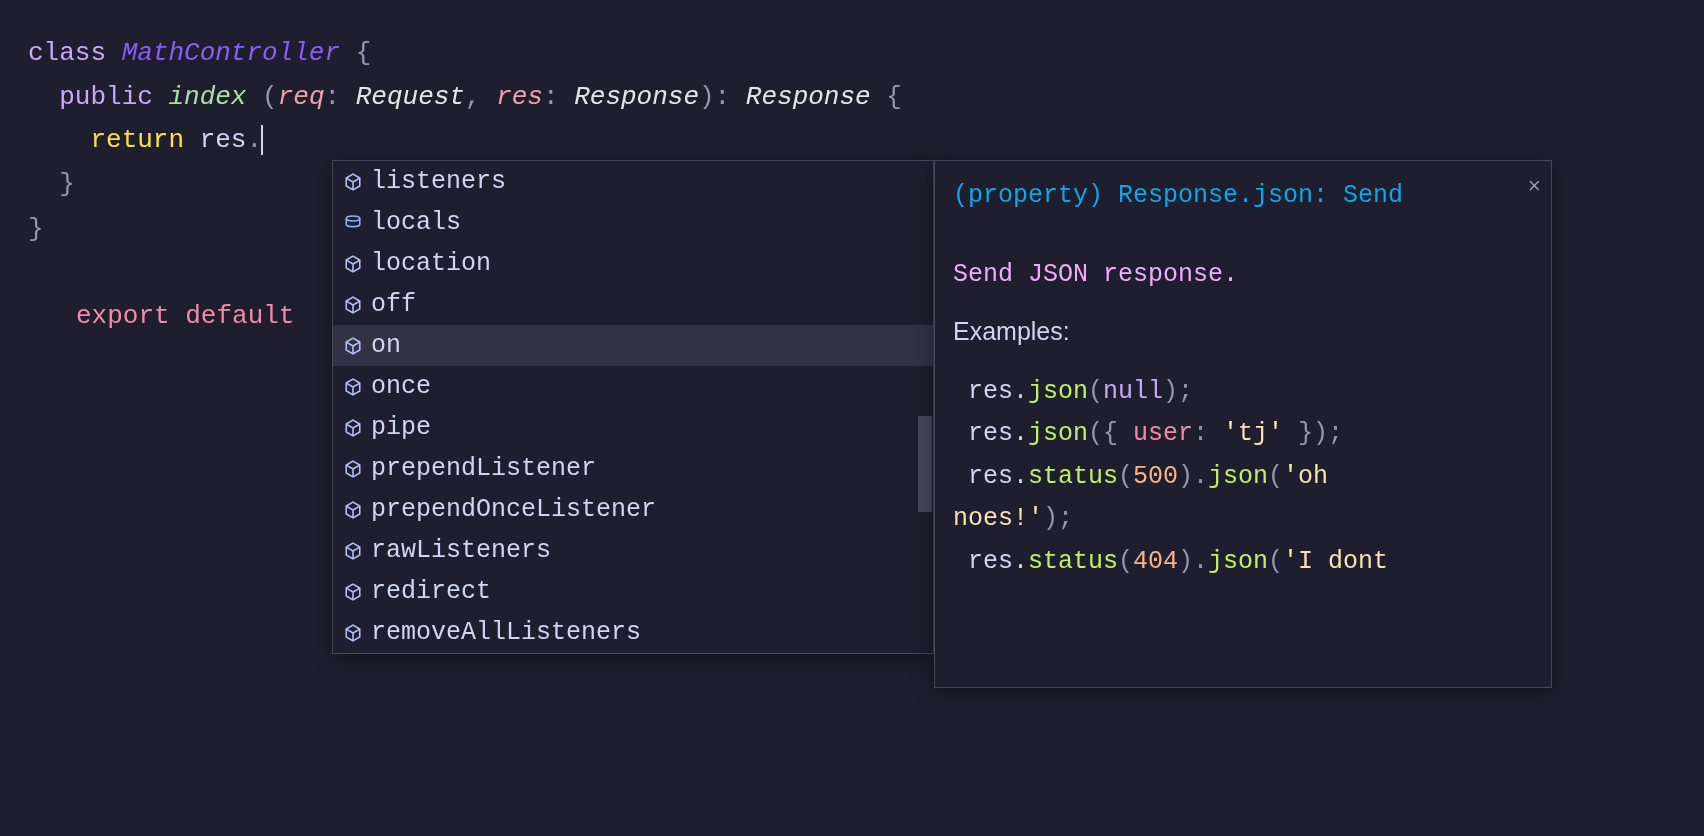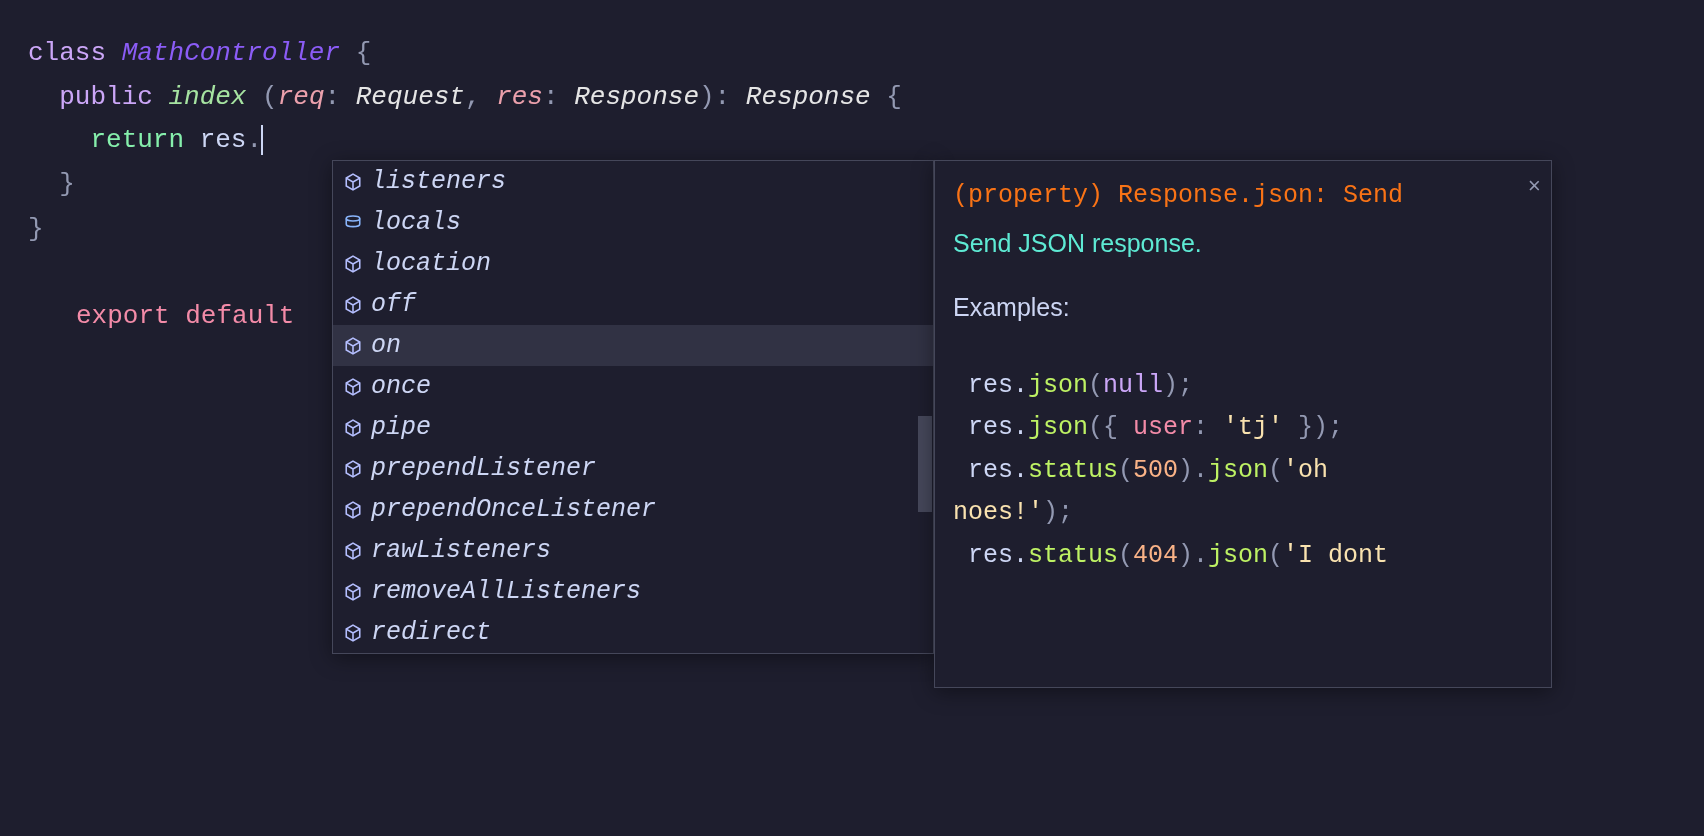--- a/index.html
+++ b/index.html
@@ -13,21 +13,21 @@
       position: relative;
       overflow: hidden;
     }
     .editor {
       padding: 32px 0 0 28px;
       line-height: 1.68;
     }
     .line { white-space: pre; }
     .kw-class { color: #cba6f7; }
     .kw-public { color: #cba6f7; margin-top: 41px; }
-    .kw-return { color: #86efac; }
+    .kw-return { color: #fde047; }
     .kw-export { color: #f38ba8; margin-left: 48px; }
     .kw-default { color: #f38ba8; }
     .class-name { color: #8b5cf6; font-style: italic; }
     .method-name { color: #a6e3a1; font-style: italic; }
     .param { color: #eba0ac; font-style: italic; }
     .type { color: #e5e5e5; font-style: italic; }
     .punct { color: #9399b2; }
     .brace { color: #9399b2; }
     .paren { color: #9399b2; }
     .var-ref { color: #cdd6f4; }
@@ -49,21 +49,21 @@
     .autocomplete {
       position: absolute;
       left: 332px;
       top: 160px;
       width: 602px;
       background: #1e1e2e;
       border: 1px solid #45475a;
       box-shadow: 0 4px 20px rgba(0,0,0,0.4);
       font-size: 25px;
     }
-    .ac-list { position: relative; font-style: italic; }
+    .ac-list { position: relative; }
     .ac-item {
       display: flex;
       align-items: center;
       padding: 6px 10px;
       gap: 8px;
       color: #cdd6f4;
     }
     .ac-item.selected { background: #313244; }
     .ac-icon {
       width: 20px;
@@ -100,32 +100,32 @@
     .doc-close {
       position: absolute;
       right: 10px;
       top: 8px;
       color: #9399b2;
       font-size: 22px;
       cursor: pointer;
     }
     .doc-sig {
       font-family: inherit;
-      color: #f97316;
-      margin-bottom: 4px;
+      color: #0ea5e9;
+      margin-bottom: 36px;
     }
     .doc-desc {
-      color: #5eead4;
-      font-family: Liberation Sans, sans-serif;
-      margin-bottom: 22px;
+      color: #f0abfc;
+      font-family: Liberation Mono, monospace;
+      margin-bottom: 14px;
     }
     .doc-heading {
       color: #cdd6f4;
       font-family: -apple-system, 'Segoe UI', sans-serif;
-      margin-bottom: 36px;
+      margin-bottom: 18px;
     }
     .doc-code { font-family: inherit; white-space: pre; }
     .c-ident { color: #cdd6f4; }
     .c-method { color: #bef264; }
     .c-null { color: #cba6f7; }
     .c-key { color: #f38ba8; }
     .c-str { color: #f9e2af; }
     .c-num { color: #fab387; }
     .c-punct { color: #9399b2; }
   </style>
@@ -234,30 +234,30 @@
         </span>
         <span class="ac-label">rawListeners</span>
       </div>
       <div class="ac-item">
         <span class="ac-icon">
           <svg width="18" height="18" viewBox="0 0 16 16">
             <path d="M8 1l6 3.5v7L8 15l-6-3.5v-7L8 1z" fill="none" stroke="#b4befe" stroke-width="1.4"></path>
             <path d="M2 4.5L8 8l6-3.5M8 8v7" fill="none" stroke="#b4befe" stroke-width="1.4"></path>
           </svg>
         </span>
+        <span class="ac-label">redirect</span>
+      </div>
+      <div class="ac-item">
+        <span class="ac-icon">
+          <svg width="18" height="18" viewBox="0 0 16 16">
+            <path d="M8 1l6 3.5v7L8 15l-6-3.5v-7L8 1z" fill="none" stroke="#b4befe" stroke-width="1.4"></path>
+            <path d="M2 4.5L8 8l6-3.5M8 8v7" fill="none" stroke="#b4befe" stroke-width="1.4"></path>
+          </svg>
+        </span>
         <span class="ac-label">removeAllListeners</span>
-      </div>
-      <div class="ac-item">
-        <span class="ac-icon">
-          <svg width="18" height="18" viewBox="0 0 16 16">
-            <path d="M8 1l6 3.5v7L8 15l-6-3.5v-7L8 1z" fill="none" stroke="#b4befe" stroke-width="1.4"></path>
-            <path d="M2 4.5L8 8l6-3.5M8 8v7" fill="none" stroke="#b4befe" stroke-width="1.4"></path>
-          </svg>
-        </span>
-        <span class="ac-label">redirect</span>
       </div>
     </div>
   <div class="scrollbar-thumb"></div>
 </div>
 
 <div class="doc-panel">
   <div class="doc-close">×</div>
   <div class="doc-sig"><span>(property) </span><span>Response.json</span><span>: Send</span></div>
   <div class="doc-desc">Send JSON response.</div>
   <div class="doc-heading">Examples:</div>

